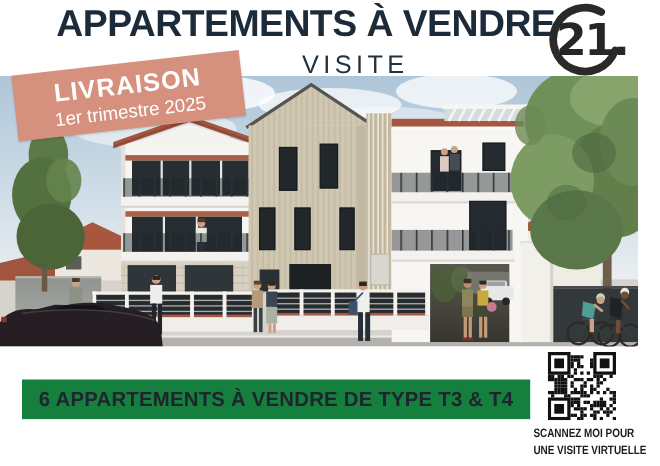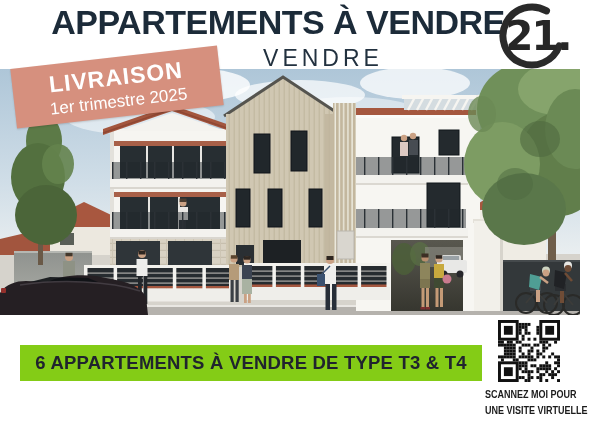--- a/index.html
+++ b/index.html
@@ -19,38 +19,38 @@
   .photo{position:absolute;left:0;top:69px;width:580px;height:246px;}
   .banner{
     position:absolute;left:13px;top:57px;width:208px;height:60px;
     background:#d6907e;transform:rotate(-6.5deg);transform-origin:center;
     color:#ffffff;text-align:center;box-shadow:0 1px 2px rgba(0,0,0,.15);
   }
   .banner-line1{font-size:23px;font-weight:700;letter-spacing:1px;margin-top:7px;}
   .banner-line2{font-size:17px;font-weight:400;margin-top:1px;}
   .bottom-bar{
     position:absolute;left:20px;top:345px;width:462px;height:36px;
-    background:#84cc16;display:flex;align-items:center;justify-content:center;
+    background:#15803d;display:flex;align-items:center;justify-content:center;
     font-size:18.5px;font-weight:700;color:#20242e;letter-spacing:0.2px;white-space:nowrap;
   }
   .qr{position:absolute;left:498px;top:320px;width:62px;height:62px;background:#fff;}
   .qr-caption{
     position:absolute;width:110px;text-align:center;font-weight:700;color:#1b1b1b;
     font-size:11px;transform:scaleX(0.82);transform-origin:center;white-space:nowrap;
   }
   .qr-caption.l1{left:475px;top:388px;}
   .qr-caption.l2{left:475px;top:404px;}
 </style>
 </head>
 <body>
 
 <div class="poster">
 
   <div class="title">APPARTEMENTS À VENDRE</div>
-  <div class="subtitle">VENDRE</div>
+  <div class="subtitle">VISITE</div>
 
   <svg class="c21-logo" viewBox="0 0 100 70">
     <path d="M 64.5 10.9 A 29 29 0 1 0 77.2 45.9" fill="none" stroke="#2a2a2a" stroke-width="7" stroke-linecap="round"></path>
     <text x="56" y="50" text-anchor="middle" font-family="DejaVu Sans, sans-serif" font-size="40" font-weight="700" letter-spacing="-2" fill="#262626">21.</text>
   </svg>
 
   <svg class="photo" viewBox="0 0 580 246">
     <defs>
       <linearGradient id="gsky" x1="0" y1="0" x2="0" y2="1">
         <stop offset="0%" stop-color="#aec6d8"></stop>

